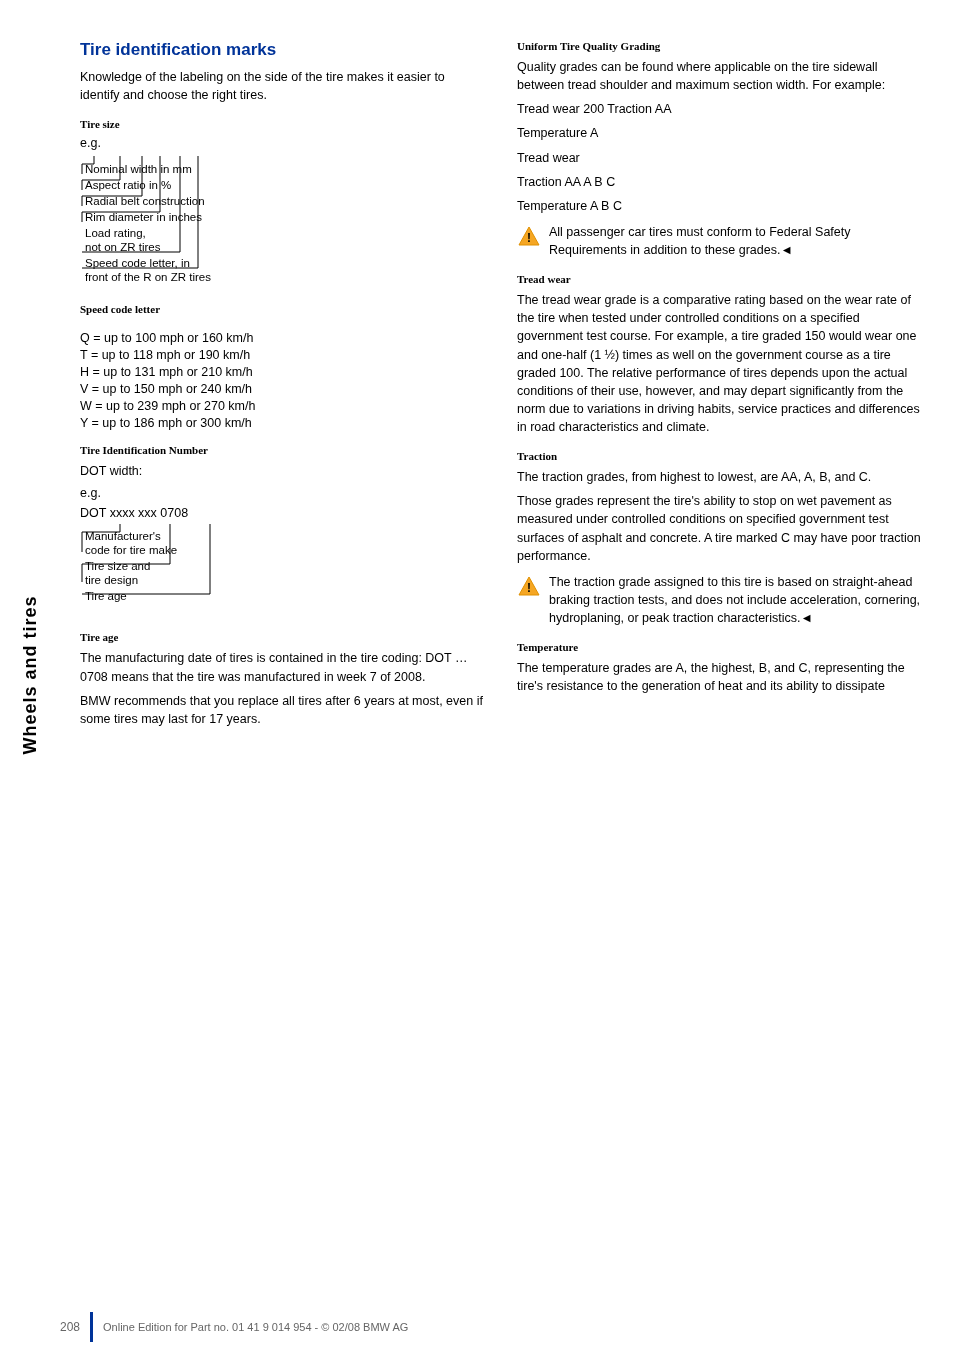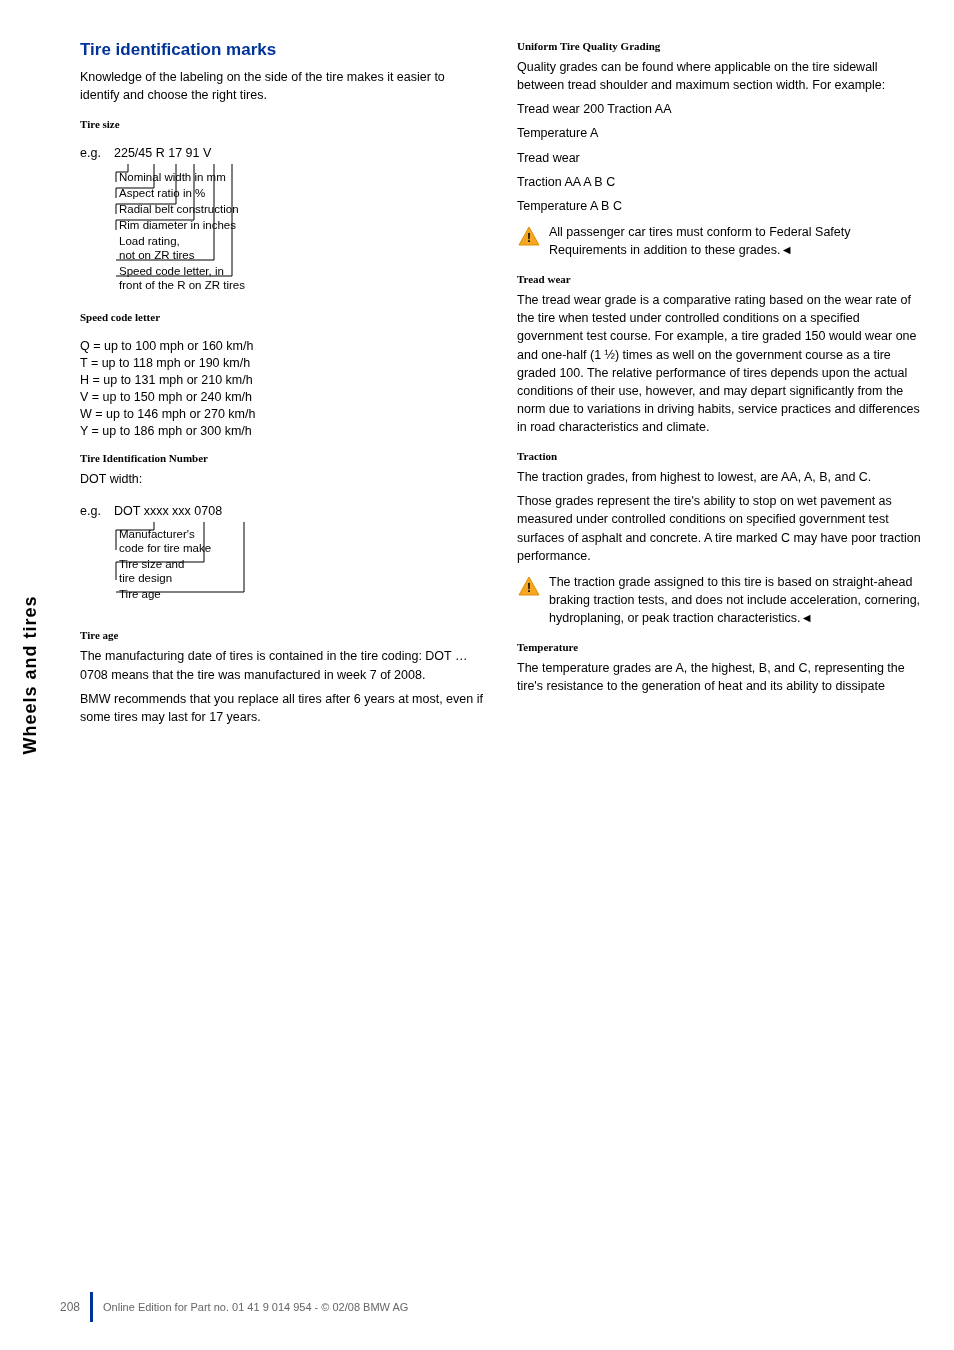--- a/index.html
+++ b/index.html
@@ -106,21 +106,21 @@
     }
 
     .warning-text {
       font-size: 12.5px;
       line-height: 1.45;
     }
 
     
     .footer {
       position: absolute;
-      bottom: 28px;
+      bottom: 8px;
       left: 60px;
       right: 0;
       display: flex;
       align-items: center;
       gap: 10px;
       border-top: none;
     }
 
     .footer-page {
       font-size: 12px;
@@ -135,22 +135,23 @@
     }
 
     .footer-text {
       font-size: 11px;
       color: #666;
     }
 
     
     .tire-diagram-container {
       display: flex;
-      margin: 16px 0 14px 0;
+      margin: 6px 0 14px 0;
       gap: 4px;
+      flex-direction: column;
     }
 
     .td-left {
       display: flex;
       flex-direction: column;
       min-width: 30px;
     }
 
     .td-eg {
       font-size: 12.5px;
@@ -179,21 +180,20 @@
       <h1 class="section-title">Tire identification marks</h1>
       <p>Knowledge of the labeling on the side of the tire makes it easier to identify and choose the right tires.</p>
 
       <h2 class="sub-title">Tire size</h2>
 
       <div class="tire-diagram-container">
         <div class="td-left">
           <span class="td-eg">e.g.</span>
         </div>
         <div style="flex:1;">
-          <div class="code-display">225/45  R  17  91  V</div>
           
           <svg width="290" height="130">
 
             <line x1="14" y1="0" x2="14" y2="8" stroke="#000" stroke-width="1"></line>
             <line x1="14" y1="8" x2="2" y2="8" stroke="#000" stroke-width="1"></line>
             <line x1="2" y1="8" x2="2" y2="18" stroke="#000" stroke-width="1"></line>
 
             <line x1="40" y1="0" x2="40" y2="24" stroke="#000" stroke-width="1"></line>
             <line x1="40" y1="24" x2="2" y2="24" stroke="#000" stroke-width="1"></line>
             <line x1="2" y1="24" x2="2" y2="34" stroke="#000" stroke-width="1"></line>
@@ -223,21 +223,21 @@
           </svg>
         </div>
       </div>
 
       <h2 class="sub-title">Speed code letter</h2>
       <ul class="speed-list">
         <li>Q = up to 100 mph or 160 km/h</li>
         <li>T = up to 118 mph or 190 km/h</li>
         <li>H = up to 131 mph or 210 km/h</li>
         <li>V = up to 150 mph or 240 km/h</li>
-        <li>W = up to 146 mph or 270 km/h</li>
+        <li>W = up to 239 mph or 270 km/h</li>
         <li>Y = up to 186 mph or 300 km/h</li>
       </ul>
 
       <h2 class="sub-title">Tire Identification Number</h2>
       <p>DOT width:</p>
 
       <div class="tire-diagram-container">
         <div class="td-left">
           <span class="td-eg">e.g.</span>
         </div>

